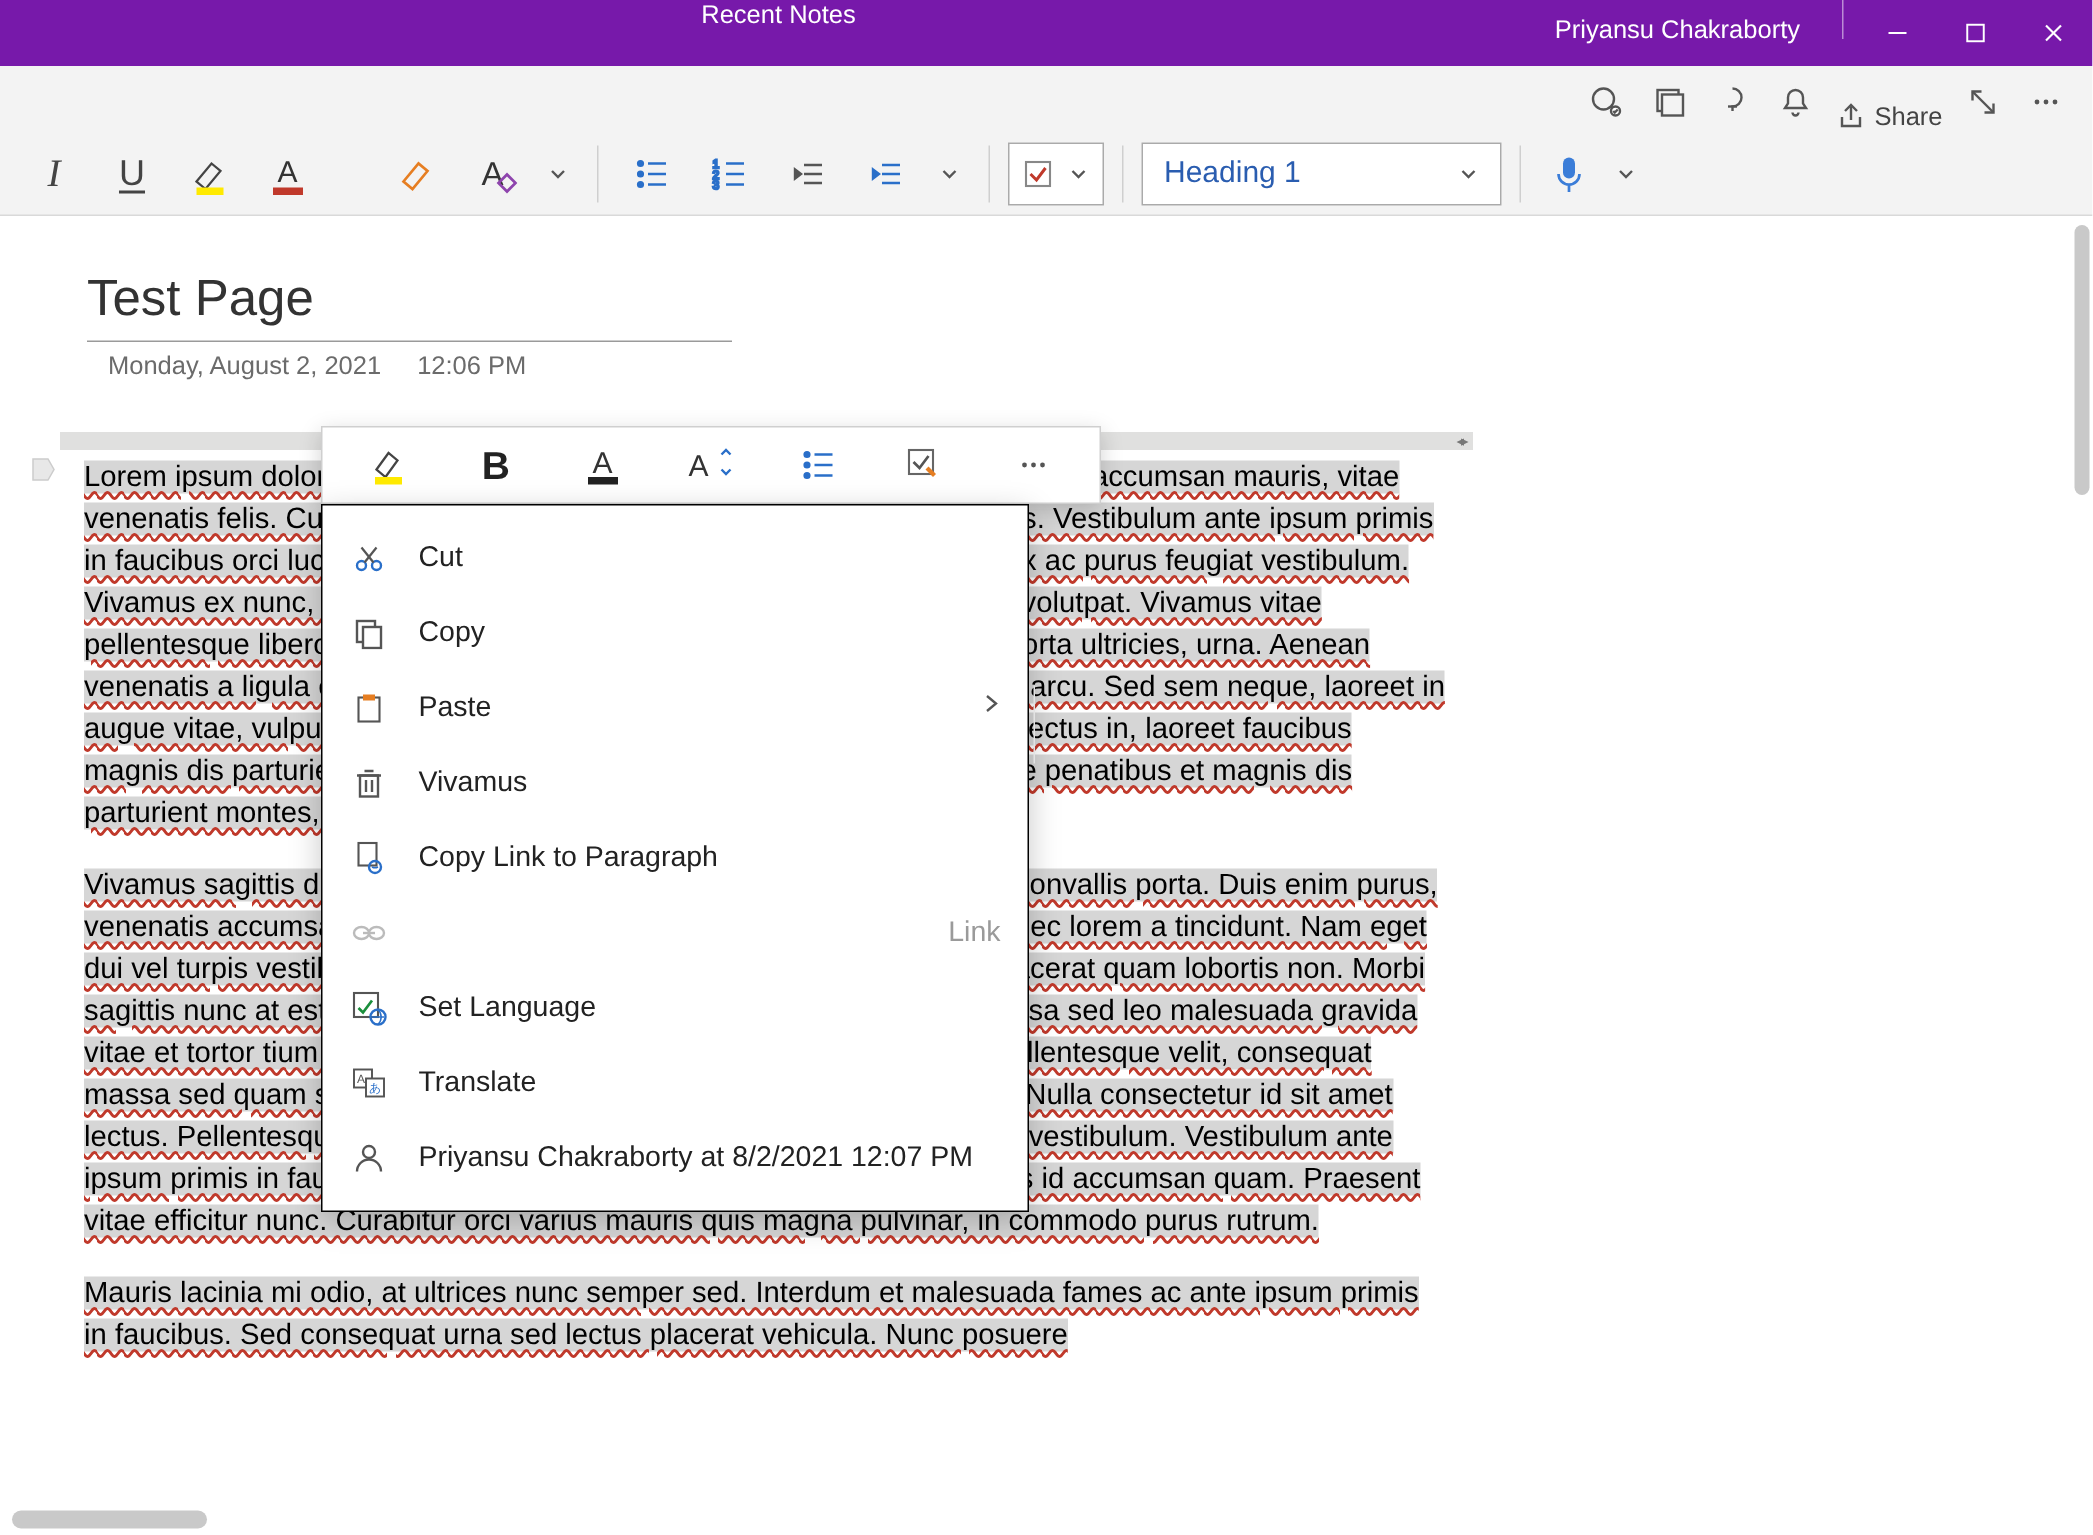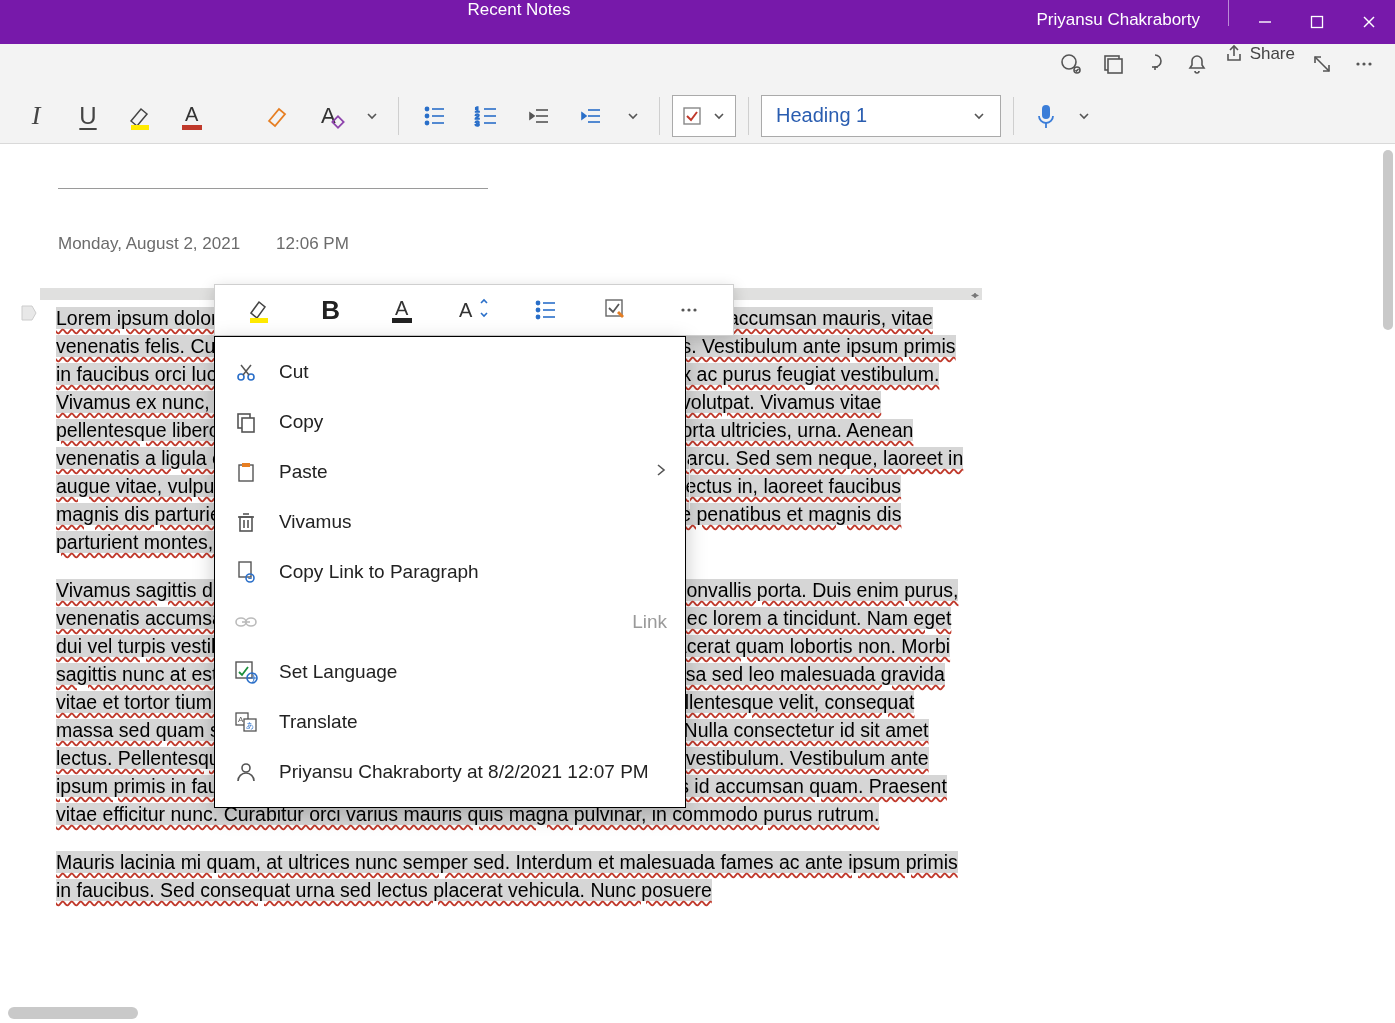--- a/index.html
+++ b/index.html
@@ -7,21 +7,21 @@
 
 
 .titlebar { height: 44px; background: #7719AA; display: flex; align-items: flex-start; color: #fff; position: relative; }
 .titlebar .title { position: absolute; left: 50%; transform: translateX(-230px); font-size: 17px; }
 .titlebar .user { margin-left: auto; font-size: 17px; padding-right: 18px; margin-top: 10px; }
 .titlebar .divider-v { width: 1px; height: 26px; background: rgba(255,255,255,0.5); margin: 0 10px; }
 .titlebar .wbtn { width: 52px; height: 44px; display: flex; align-items: center; justify-content: center; }
 .titlebar .wbtn svg { stroke: #fff; }
 
 
-.cmdstrip { height: 44px; background: #f3f3f3; display: flex; align-items: flex-start; justify-content: flex-end; padding-right: 10px; gap: 0; }
+.cmdstrip { height: 44px; background: #f3f3f3; display: flex; align-items: flex-end; justify-content: flex-end; padding-right: 10px; gap: 0; }
 .cmdstrip .btn { width: 42px; height: 40px; display: flex; align-items: center; justify-content: center; }
 .cmdstrip .share { display: flex; align-items: center; gap: 6px; font-size: 17px; color: #444; padding: 0 6px; }
 
 
 .ribbon { height: 56px; background: #f3f3f3; border-bottom: 1px solid #d9d9d9; display: flex; align-items: center; padding: 0 12px; gap: 4px; }
 .ribbon .rb { width: 48px; height: 48px; display: flex; align-items: center; justify-content: center; position: relative; }
 .ribbon .sep { width: 1px; height: 38px; background: #cfcfcf; margin: 0 8px; }
 .ribbon .chev { width: 28px; display:flex; align-items:center; justify-content:center; }
 .todo-box { border: 1px solid #aaa; background: #fff; display:flex; align-items:center; height: 42px; padding: 0 4px; }
 .todo-box .check { width: 30px; height: 30px; display:flex; align-items:center; justify-content:center; }
@@ -29,21 +29,21 @@
 .style-dd { border: 1px solid #aaa; background: #fff; height: 42px; width: 240px; display:flex; align-items:center; padding: 0 14px; font-size: 20px; color: #2a5db0; justify-content: space-between; }
 .mic { width: 40px; display:flex; align-items:center; justify-content:center; }
 
 
 .canvas { position: absolute; top: 144px; left: 0; right: 0; bottom: 0; background: #fff; overflow: hidden; }
 .hscroll { position: absolute; left: 8px; bottom: 4px; width: 130px; height: 12px; background: #c9c9c9; border-radius: 6px; }
 .vscroll { position: absolute; right: 2px; top: 6px; width: 10px; height: 180px; background: #c9c9c9; border-radius: 5px; }
 .page-title { position: absolute; left: 58px; top: 36px; width: 430px; }
 .page-title h1 { font-size: 34px; font-weight: 400; color: #333; }
 .page-title .rule { height: 1px; background: #9a9a9a; margin-top: 8px; }
-.meta { position:absolute; left: 58px; top: 90px; font-size: 17px; color: #6b6b6b; display:flex; gap: 36px; }
+.meta { position:absolute; left: 72px; top: 90px; font-size: 17px; color: #6b6b6b; display:flex; gap: 24px; }
 
 
 .note { position:absolute; left: 40px; top: 144px; width: 942px; }
 .note-top { height: 12px; background: #e0e0df; display:flex; justify-content:flex-end; align-items:center; padding-right: 5px; }
 .note-top .handle { font-size: 10px; color: #777; letter-spacing: -2px; }
 .note-body { padding: 4px 16px; font-size: 19.5px; line-height: 28px; color: #000; }
 .note-body p { margin-bottom: 20px; }
 .sel { background: #d6d6d6; text-decoration: underline; text-decoration-style: wavy; text-decoration-color: #c0392b; text-underline-offset: 3px; }
 .para-marker { position:absolute; left: 18px; top: 158px; width: 20px; height: 22px; }
 
@@ -249,39 +249,40 @@
   <div class="chev">
       <svg width="14" height="14" class="stroke-g">
         <path d="M3 5 l4 4 l4 -4"></path>
       </svg>
     </div>
 </div>
 
 <div class="canvas">
   <div class="vscroll"></div>
   <div class="page-title">
+    <h1>Test Page</h1>
     <div class="rule"></div>
   </div>
   <div class="meta">
     <span>Monday, August 2, 2021</span>
     <span>12:06 PM</span>
   </div>
 
   <svg class="para-marker" width="20" height="22">
       <path d="M4 4 h10 l4 7 l-4 7 h-10 z" fill="#e8e8e8" stroke="#ccc"></path>
     </svg>
 
   <div class="note">
     <div class="note-top">
       <span class="handle">◂▸</span>
     </div>
     <div class="note-body">
       <p><span class="sel">Lorem ipsum dolor sit amet, consectetur adipiscing elit. Pellentesque sit amet accumsan mauris, vitae venenatis felis. Curabitur orci metus, dapibus ut egui vel, gravida sed felis. Vestibulum ante ipsum primis in faucibus orci luctus et ultrices posuere cubilia curae; Quisque auctor ex ac purus feugiat vestibulum. Vivamus ex nunc, imperdiet sed ante elementum porta aliquet magna in volutpat. Vivamus vitae pellentesque libero, convallis imperdiet mi. Praesent suscipit, nulla nec porta ultricies, urna. Aenean venenatis a ligula eu lacinia. Nam eu orci pharetra, congue nisi id, varius arcu. Sed sem neque, laoreet in augue vitae, vulputate faucibus mauris. Praesent efficitur lectus sit amet lectus in, laoreet faucibus magnis dis parturient montes, nascetur ridiculus mus. Orci varius natoque penatibus et magnis dis parturient montes, nascetur ridiculus mus.</span></p>
       <p><span class="sel">Vivamus sagittis dui, sagittis ultricies mi interdum, interdum nibh et nibh convallis porta. Duis enim purus, venenatis accumsan sit amet, rhoncus nec tortor. Suspendisse eleifend nec lorem a tincidunt. Nam eget dui vel turpis vestibulum maximus. Cras tellus facilisis ipsum, sit amet placerat quam lobortis non. Morbi sagittis nunc at est lacinia interdum, ut pretium velit pulvinar. Nam at massa sed leo malesuada gravida vitae et tortor tium diam, a porta dui felis id ex. Sed quis tortor laoreet, pellentesque velit, consequat massa sed quam sollicitudin finibus. Aenean in interdum velit, mollis est. Nulla consectetur id sit amet lectus. Pellentesque lobortis, imperdiet a posuere velit. In hac habitasse, vestibulum. Vestibulum ante ipsum primis in faucibus orci luctus et ultrices posuere cubilia curae; Cras id accumsan quam. Praesent vitae efficitur nunc. Curabitur orci varius mauris quis magna pulvinar, in commodo purus rutrum.</span></p>
-      <p><span class="sel">Mauris lacinia mi quam, at ultrices nunc semper sed. Interdum et malesuada fames ac ante ipsum primis in faucibus. Sed consequat urna sed lectus placerat vehicula. Nunc posuere</span></p>
+      <p><span class="sel">Mauris lacinia mi odio, at ultrices nunc semper sed. Interdum et malesuada fames ac ante ipsum primis in faucibus. Sed consequat urna sed lectus placerat vehicula. Nunc posuere</span></p>
     </div>
   </div>
 
   <div class="hscroll"></div>
 </div>
 
 <div class="mini">
   <div class="mb">
       <svg width="28" height="30">
         <path d="M6 18 l8 -11 l6 5 l-8 11 z" fill="none" stroke="#444" stroke-width="1.5"></path>

